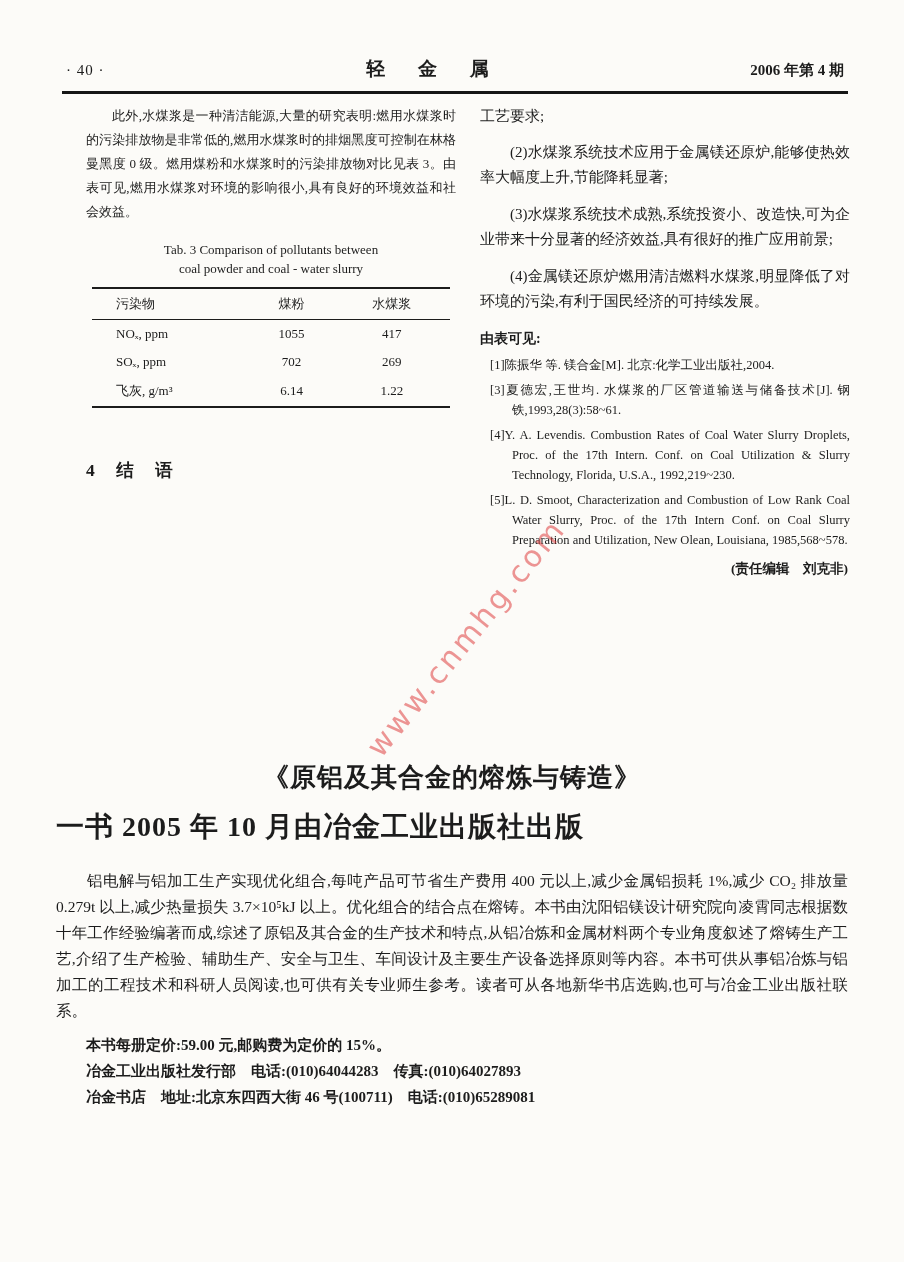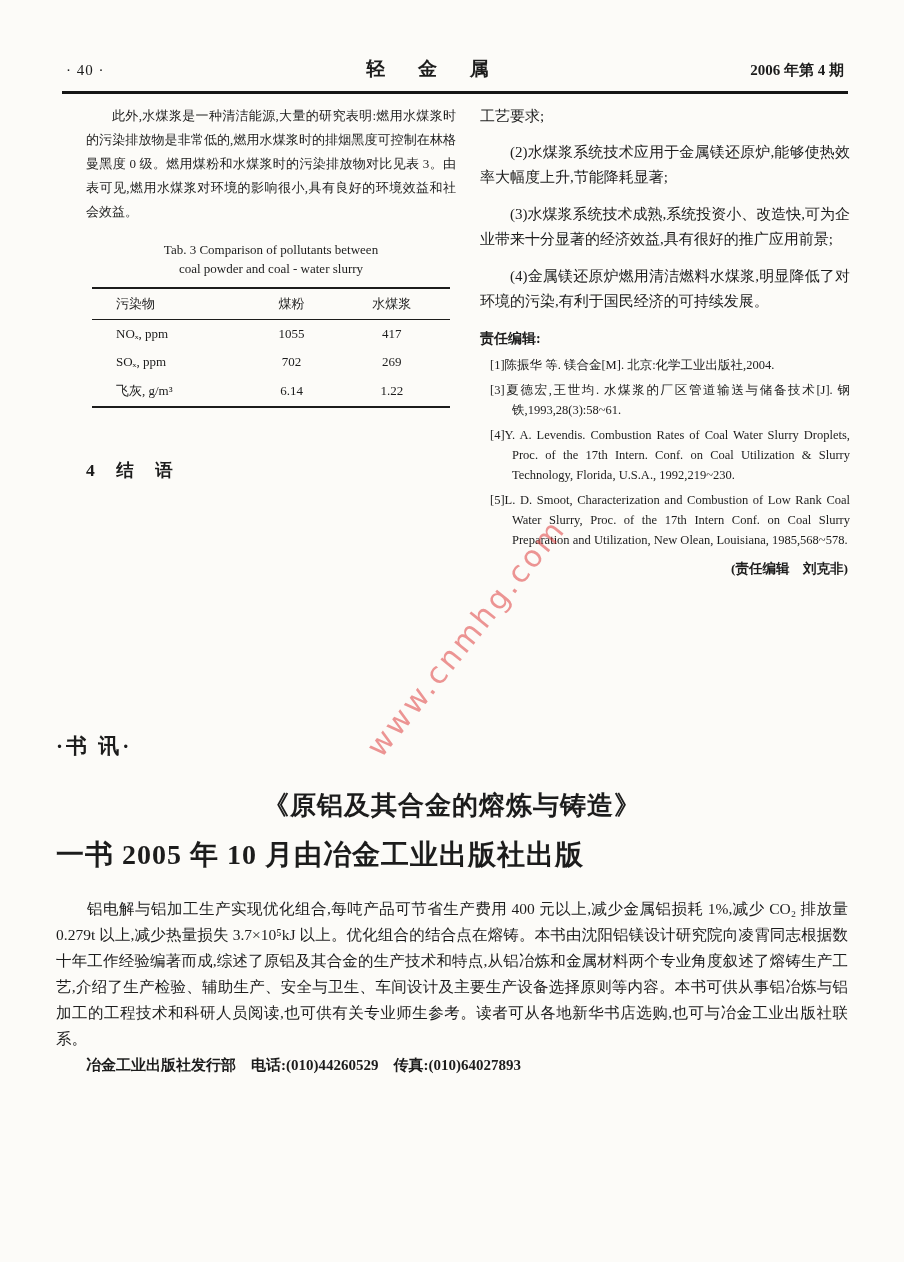--- a/index.html
+++ b/index.html
@@ -133,33 +133,34 @@
 
       <h3 class="section-heading">4　结　语</h3>
     </div>
 
     <div class="col">
       <p class="cont-line">工艺要求;</p>
       <p class="num-item">(2)水煤浆系统技术应用于金属镁还原炉,能够使热效率大幅度上升,节能降耗显著;</p>
       <p class="num-item">(3)水煤浆系统技术成熟,系统投资小、改造快,可为企业带来十分显著的经济效益,具有很好的推广应用前景;</p>
       <p class="num-item">(4)金属镁还原炉燃用清洁燃料水煤浆,明显降低了对环境的污染,有利于国民经济的可持续发展。</p>
 
-      <div class="ref-title">责任编辑:</div>
+      <div class="ref-title">由表可见:</div>
       <ul class="ref-list">
         <li>[1]陈振华 等. 镁合金[M]. 北京:化学工业出版社,2004.</li>
         <li>[3]夏德宏,王世均. 水煤浆的厂区管道输送与储备技术[J]. 钢铁,1993,28(3):58~61.</li>
         <li>[4]Y. A. Levendis. Combustion Rates of Coal Water Slurry Droplets, Proc. of the 17th Intern. Conf. on Coal Utilization &amp; Slurry Technology, Florida, U.S.A., 1992,219~230.</li>
         <li>[5]L. D. Smoot, Characterization and Combustion of Low Rank Coal Water Slurry, Proc. of the 17th Intern Conf. on Coal Slurry Preparation and Utilization, New Olean, Louisiana, 1985,568~578.</li>
       </ul>
       <div class="editor-note">(责任编辑　刘克非)</div>
     </div>
 
   </div>
 
   <section class="book-news">
-    <div class="bn-marker">·书 讯·</div>
     <h2 class="bn-title1">《原铝及其合金的熔炼与铸造》</h2>
     <h2 class="bn-title2">一书 2005 年 10 月由冶金工业出版社出版</h2>
     <p class="bn-body">铝电解与铝加工生产实现优化组合,每吨产品可节省生产费用 400 元以上,减少金属铝损耗 1%,减少 CO₂ 排放量 0.279t 以上,减少热量损失 3.7×10⁵kJ 以上。优化组合的结合点在熔铸。本书由沈阳铝镁设计研究院向凌霄同志根据数十年工作经验编著而成,综述了原铝及其合金的生产技术和特点,从铝冶炼和金属材料两个专业角度叙述了熔铸生产工艺,介绍了生产检验、辅助生产、安全与卫生、车间设计及主要生产设备选择原则等内容。本书可供从事铝冶炼与铝加工的工程技术和科研人员阅读,也可供有关专业师生参考。读者可从各地新华书店选购,也可与冶金工业出版社联系。</p>
-    <p class="bn-line">冶金工业出版社发行部　电话:(010)44260529　传真:(010)64027893</p>
+    <p class="bn-line first">本书每册定价:59.00 元,邮购费为定价的 15%。</p>
+    <p class="bn-line">冶金工业出版社发行部　电话:(010)64044283　传真:(010)64027893</p>
+    <p class="bn-line">冶金书店　地址:北京东四西大街 46 号(100711)　电话:(010)65289081</p>
   </section>
 
 </div>
 
 </body></html>

